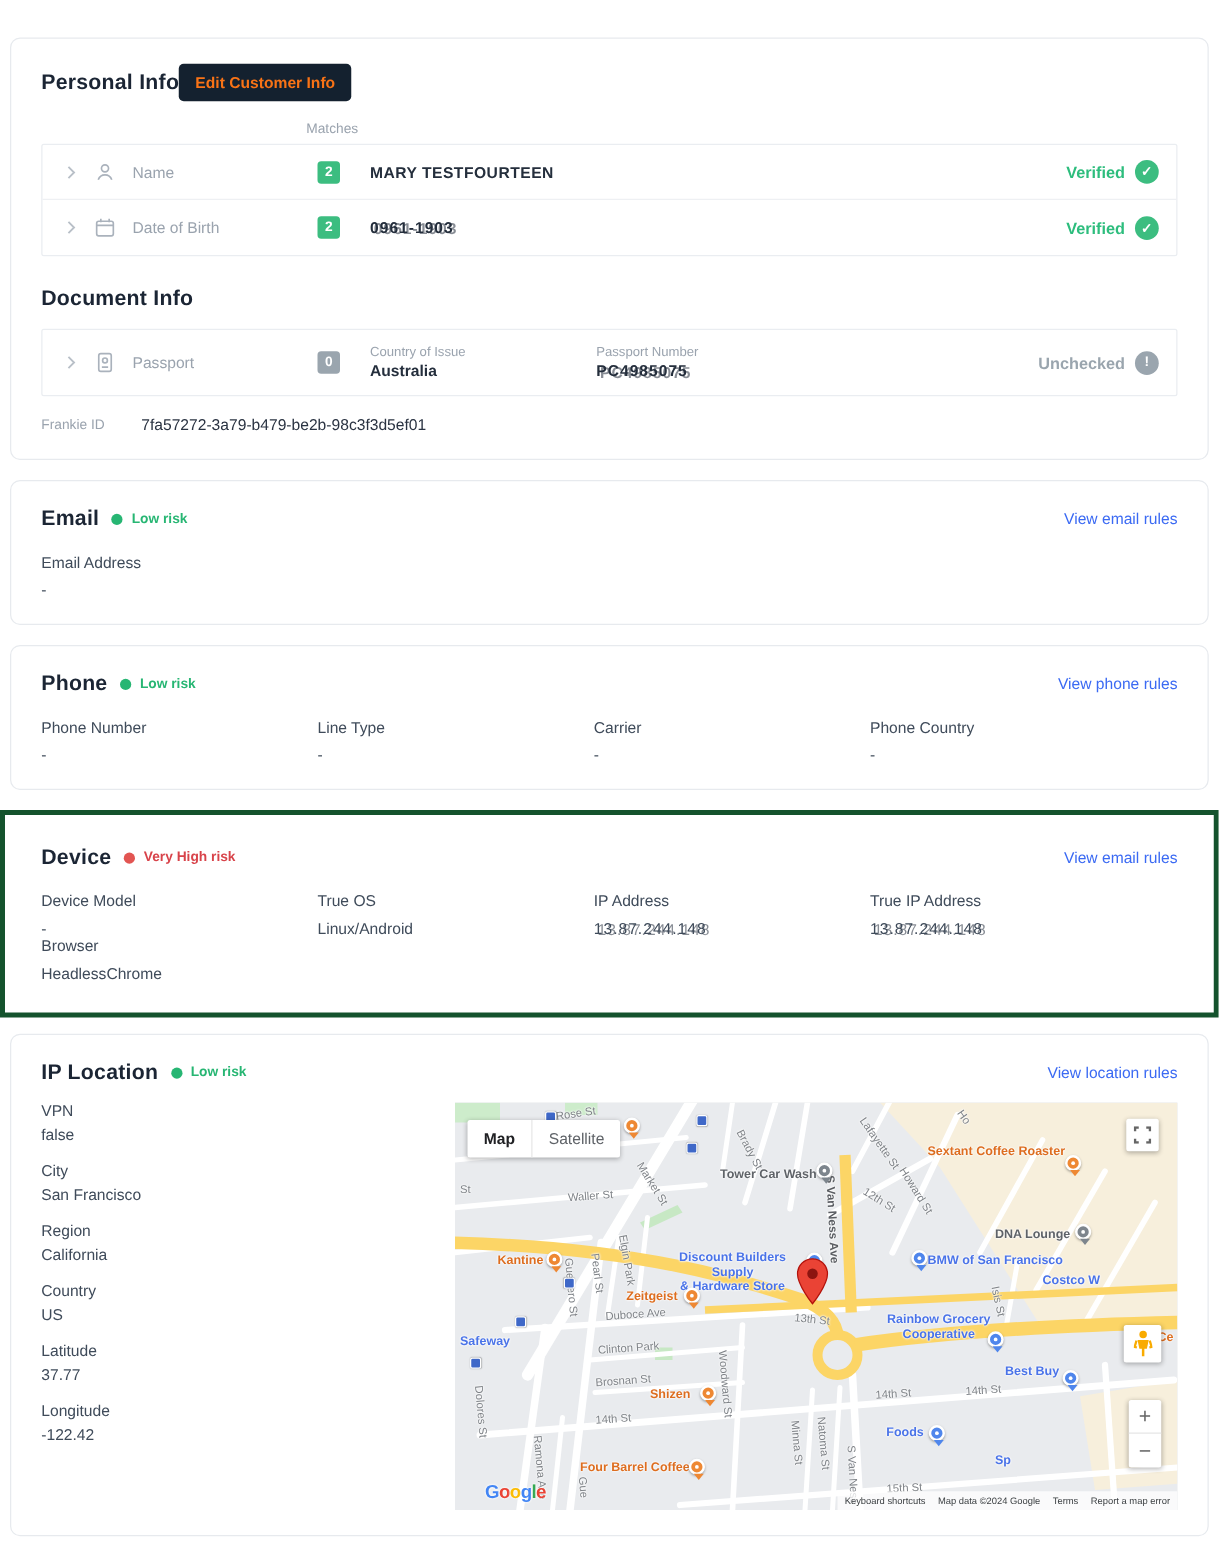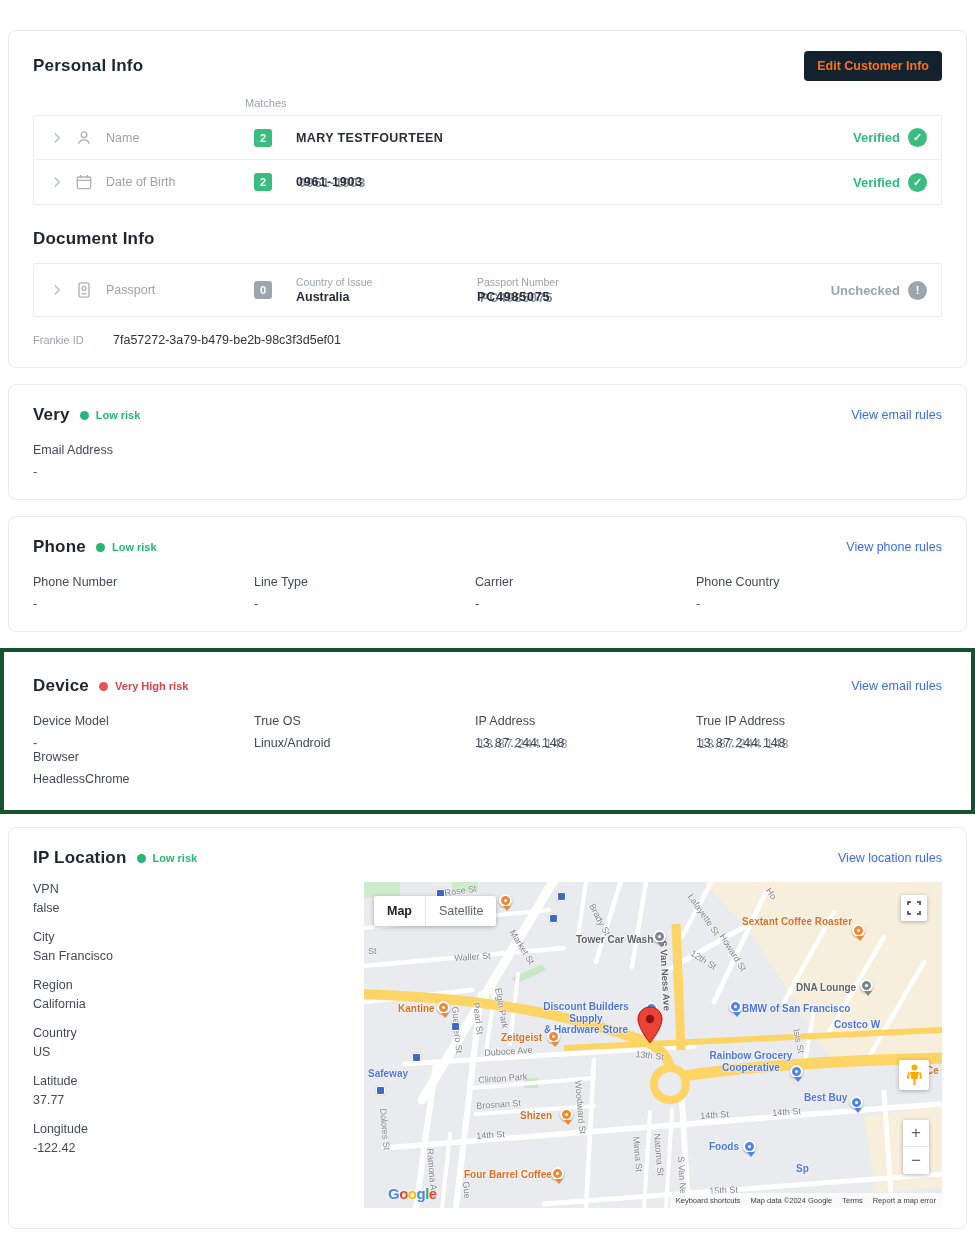--- a/index.html
+++ b/index.html
@@ -3,21 +3,21 @@
 <meta charset="utf-8">
 <style>
   * { box-sizing: border-box; margin: 0; padding: 0; }
   html,body { width: 975px; background:#fff; font-family:"Liberation Sans",sans-serif; color:#242e3c; }
   body { height: 1239px; overflow: hidden; }
   .page { padding-top: 30px; }
 
   .card { background:#fff; border:1px solid #e7eaee; border-radius:8px; margin:0 8px 16px; padding:20px 24px; position:relative; }
 
   
-  .card-head { display:flex; align-items:center; justify-content:space-between; }
+  .card-head { display:flex; align-items:center; }
   h2.sec-title { font-size:17px; font-weight:700; color:#1b2534; letter-spacing:.2px; }
   .btn-dark { background:#14212f; color:#f97316; border:none; border-radius:4px; font-family:inherit;
               font-size:12.5px; font-weight:700; padding:8px 13px; cursor:pointer; }
   .matches-head { margin:16px 0 6px 212px; font-size:11px; color:#9aa3ae; }
   .ptable { border:1px solid #eaedf1; border-radius:2px; }
   .prow { display:flex; align-items:center; height:44px; padding:0 14px; border-bottom:1px solid #eef0f3; cursor:pointer; }
   .prow:last-child { border-bottom:none; }
   .prow.tall { height:52px; }
   .chev { width:18px; height:18px; flex:0 0 18px; color:#b9c0c8; }
   .picon { width:20px; height:20px; flex:0 0 20px; margin:0 12px 0 8px; }
@@ -183,21 +183,21 @@
     </div>
 
     <div class="frankie">
       <span class="klabel">Frankie ID</span>
       <span class="kvalue">7fa57272-3a79-b479-be2b-98c3f3d5ef01</span>
     </div>
   </section>
 
   <section class="card">
     <div class="sechead">
-      <h2 class="sec-title">Very</h2>
+      <h2 class="sec-title">Email</h2>
       <span class="dot green"></span>
       <span class="riskt green">Low risk</span>
       <a class="rlink">View email rules</a>
     </div>
     <div class="fgrid">
       <div class="fblock">
         <div class="lbl">Email Address</div>
         <div class="val">-</div>
       </div>
     </div>

